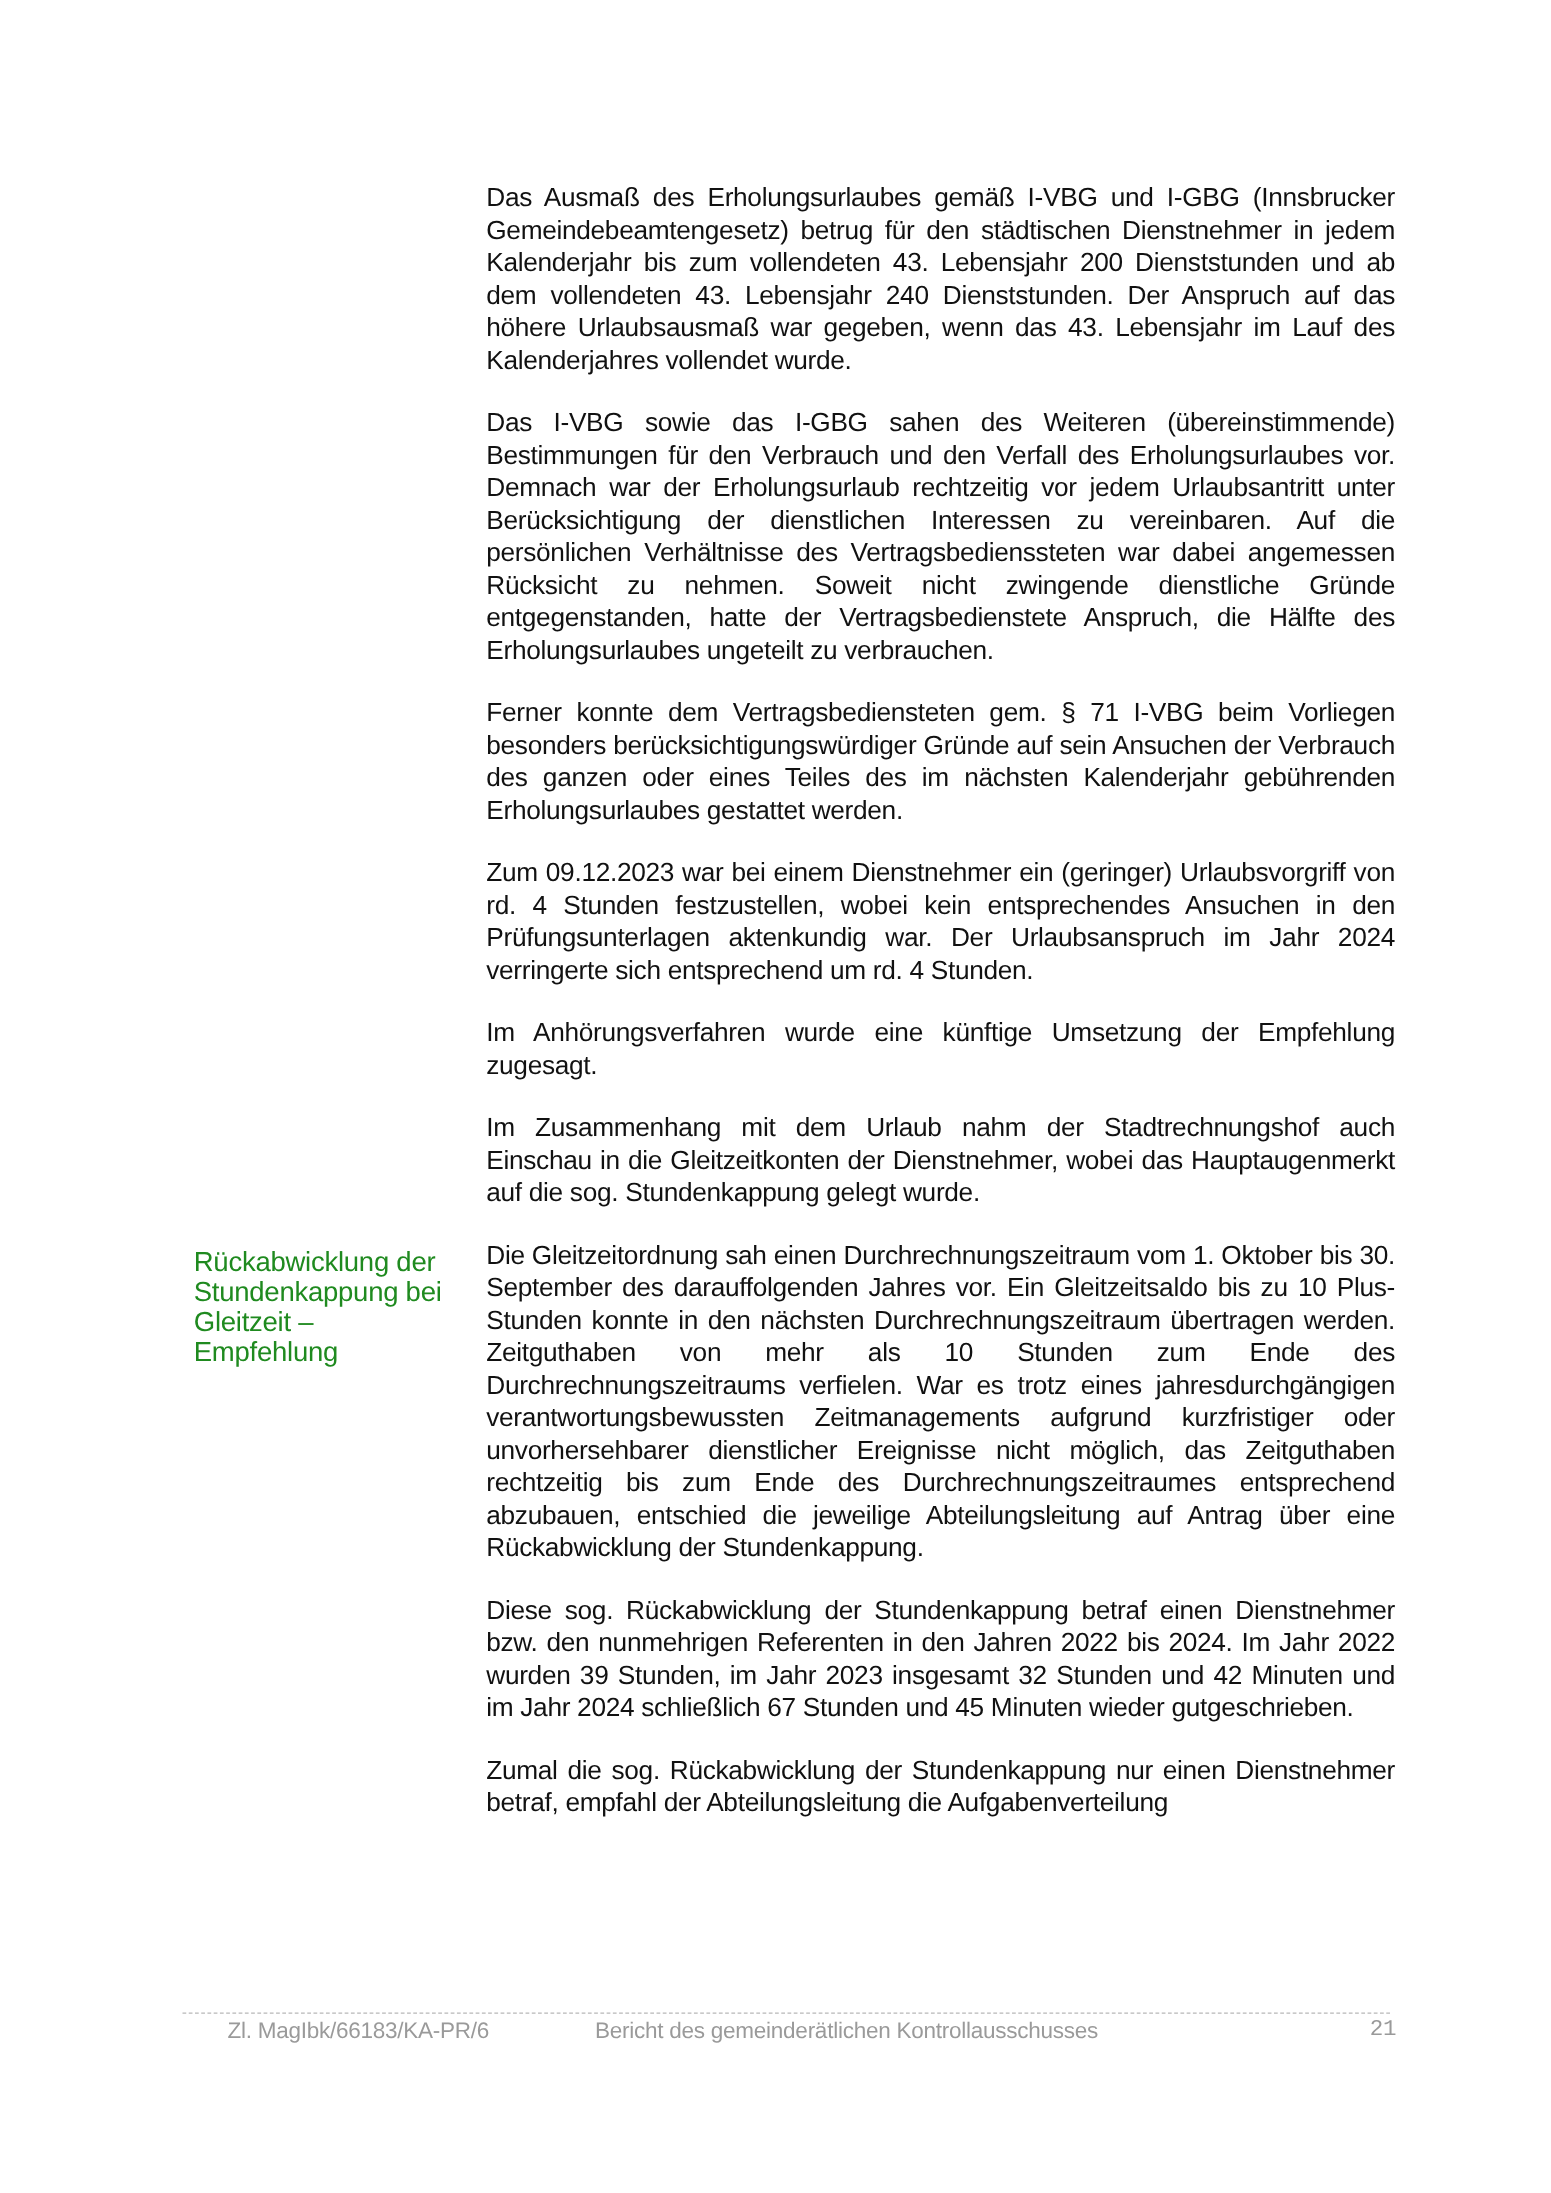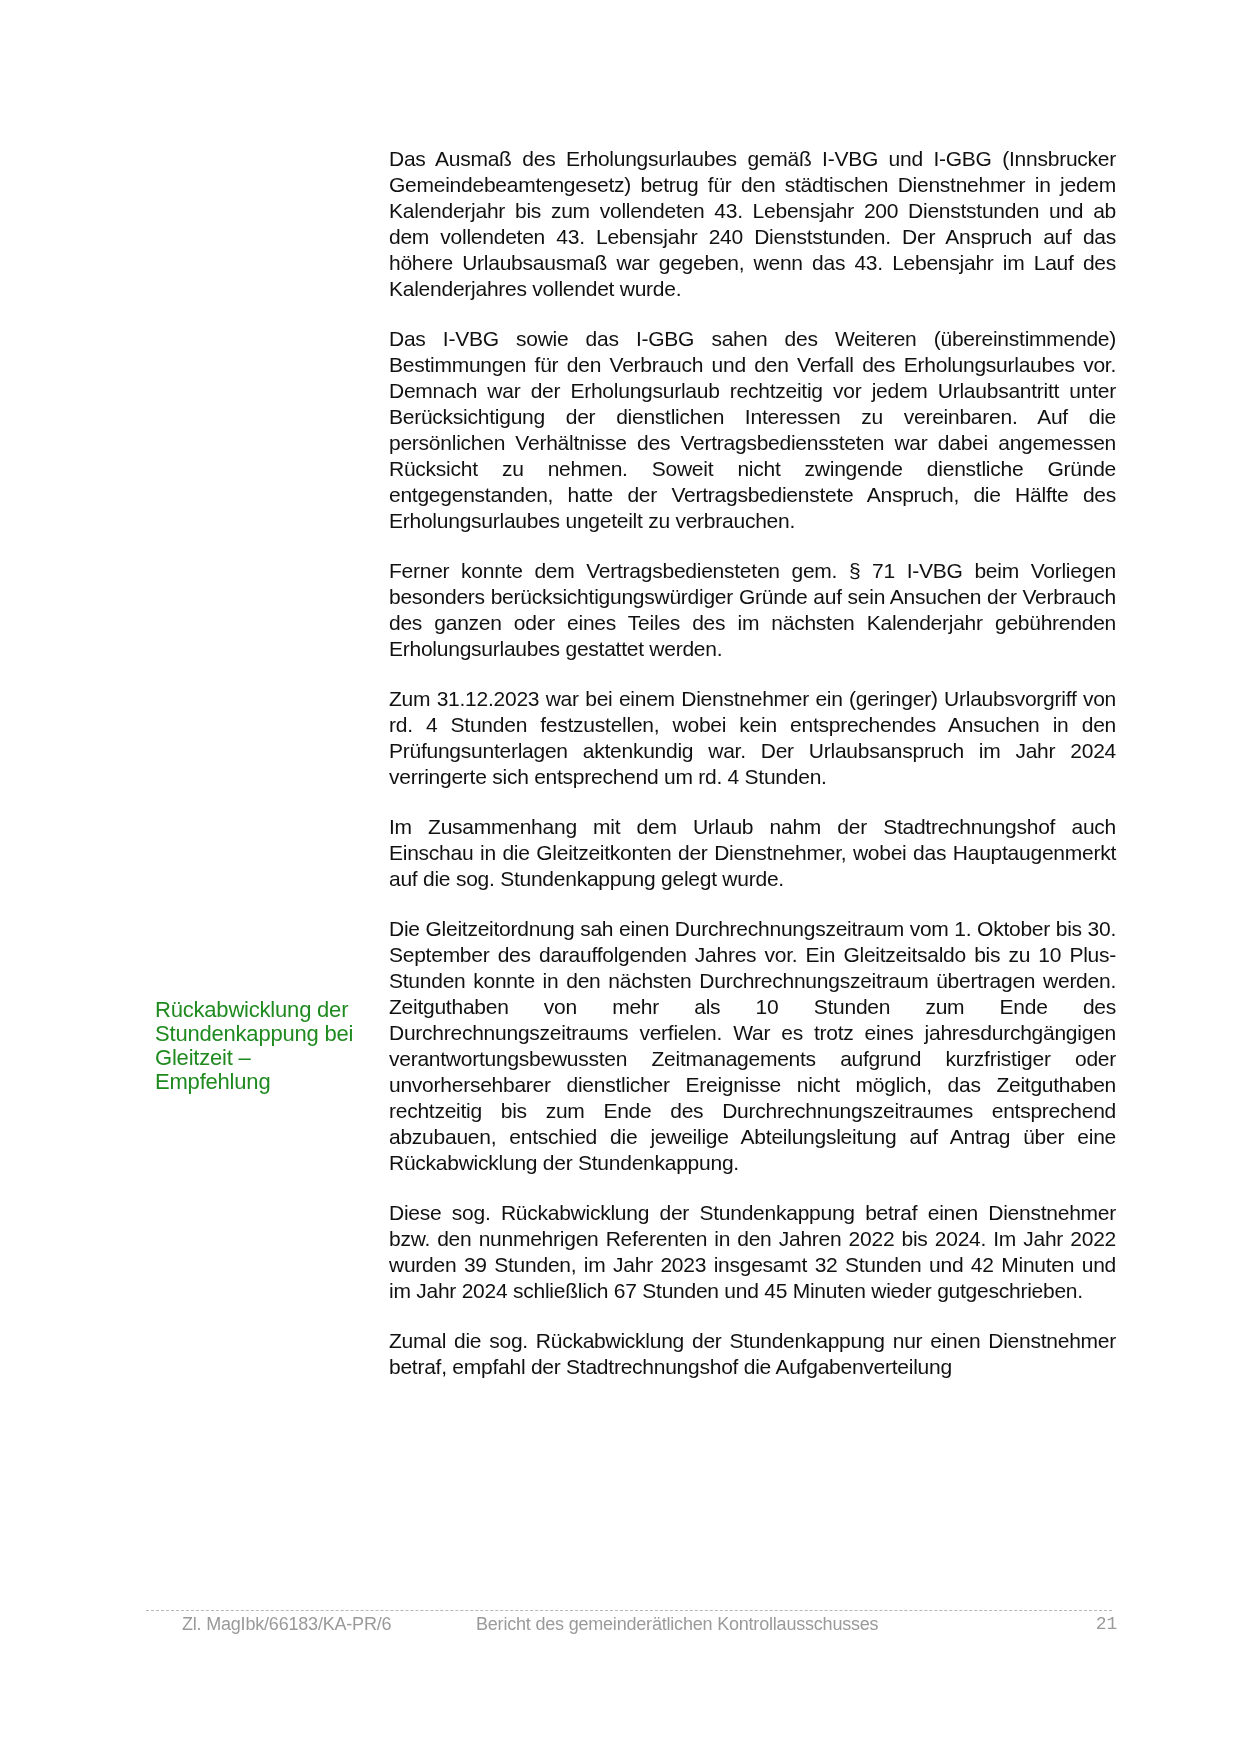--- a/index.html
+++ b/index.html
@@ -20,25 +20,26 @@
 </style>
 </head>
 <body>
 
 <div class="page">
 
   <div class="main">
     <p class="para">Das Ausmaß des Erholungsurlaubes gemäß I-VBG und I-GBG (Inns­brucker Gemeindebeamtengesetz) betrug für den städtischen Dienst­nehmer in jedem Kalenderjahr bis zum vollendeten 43. Lebensjahr 200 Dienststunden und ab dem vollendeten 43. Lebensjahr 240 Dienst­stunden. Der Anspruch auf das höhere Urlaubsausmaß war gegeben, wenn das 43. Lebensjahr im Lauf des Kalenderjahres vollendet wurde.</p>
     <p class="para">Das I-VBG sowie das I-GBG sahen des Weiteren (übereinstimmende) Bestimmungen für den Verbrauch und den Verfall des Erholungs­urlaubes vor. Demnach war der Erholungsurlaub rechtzeitig vor jedem Urlaubsantritt unter Berücksichtigung der dienstlichen Interessen zu vereinbaren. Auf die persönlichen Verhältnisse des Vertragsbedienss­teten war dabei angemessen Rücksicht zu nehmen. Soweit nicht zwingende dienstliche Gründe entgegenstanden, hatte der Vertragsbe­dienstete Anspruch, die Hälfte des Erholungsurlaubes ungeteilt zu ver­brauchen.</p>
     <p class="para">Ferner konnte dem Vertragsbediensteten gem. § 71 I-VBG beim Vorlie­gen besonders berücksichtigungswürdiger Gründe auf sein Ansuchen der Verbrauch des ganzen oder eines Teiles des im nächsten Kalender­jahr gebührenden Erholungsurlaubes gestattet werden.</p>
-    <p class="para">Zum 31.12.2023 war bei einem Dienstnehmer ein (geringer) Urlaubs­vorgriff von rd. 4 Stunden festzustellen, wobei kein entsprechendes Ansuchen in den Prüfungsunterlagen aktenkundig war. Der Urlaubs­anspruch im Jahr 2024 verringerte sich entsprechend um rd. 4 Stunden.</p>
+    <p class="para">Zum 09.12.2023 war bei einem Dienstnehmer ein (geringer) Urlaubs­vorgriff von rd. 4 Stunden festzustellen, wobei kein entsprechendes Ansuchen in den Prüfungsunterlagen aktenkundig war. Der Urlaubs­anspruch im Jahr 2024 verringerte sich entsprechend um rd. 4 Stunden.</p>
+    <p class="para">Im Anhörungsverfahren wurde eine künftige Umsetzung der Empfehlung zugesagt.</p>
     <p class="para">Im Zusammenhang mit dem Urlaub nahm der Stadtrechnungshof auch Einschau in die Gleitzeitkonten der Dienstnehmer, wobei das Haupt­augenmerkt auf die sog. Stundenkappung gelegt wurde.</p>
     <p class="para">Die Gleitzeitordnung sah einen Durchrechnungszeitraum vom 1. Oktober bis 30. September des darauffolgenden Jahres vor. Ein Gleitzeitsaldo bis zu 10 Plus-Stunden konnte in den nächsten Durchrechnungszeitraum übertragen werden. Zeitguthaben von mehr als 10 Stunden zum Ende des Durchrechnungszeitraums verfielen. War es trotz eines jahresdurch­gängigen verantwortungsbewussten Zeitmanagements aufgrund kurz­fristiger oder unvorhersehbarer dienstlicher Ereignisse nicht möglich, das Zeitguthaben rechtzeitig bis zum Ende des Durchrechnungszeitraumes entsprechend abzubauen, entschied die jeweilige Abteilungsleitung auf Antrag über eine Rückabwicklung der Stundenkappung.</p>
     <p class="para">Diese sog. Rückabwicklung der Stundenkappung betraf einen Dienst­nehmer bzw. den nunmehrigen Referenten in den Jahren 2022 bis 2024. Im Jahr 2022 wurden 39 Stunden, im Jahr 2023 insgesamt 32 Stunden und 42 Minuten und im Jahr 2024 schließlich 67 Stunden und 45 Minuten wieder gutgeschrieben.</p>
-    <p class="para">Zumal die sog. Rückabwicklung der Stundenkappung nur einen Dienst­nehmer betraf, empfahl der Stadtrechnungshof die Aufgabenverteilung</p>
+    <p class="para">Zumal die sog. Rückabwicklung der Stundenkappung nur einen Dienst­nehmer betraf, empfahl der Abteilungsleitung die Aufgabenverteilung</p>
   </div>
 
   <div class="side-note" style="top: 998px;">Rückabwicklung der Stundenkappung bei Gleitzeit – Empfehlung</div>
 
   <div class="footer-rule"></div>
   <div class="footer f-left">Zl. MagIbk/66183/KA-PR/6</div>
   <div class="footer f-mid">Bericht des gemeinderätlichen Kontrollausschusses</div>
   <div class="footer f-right">21</div>
 
 </div>

